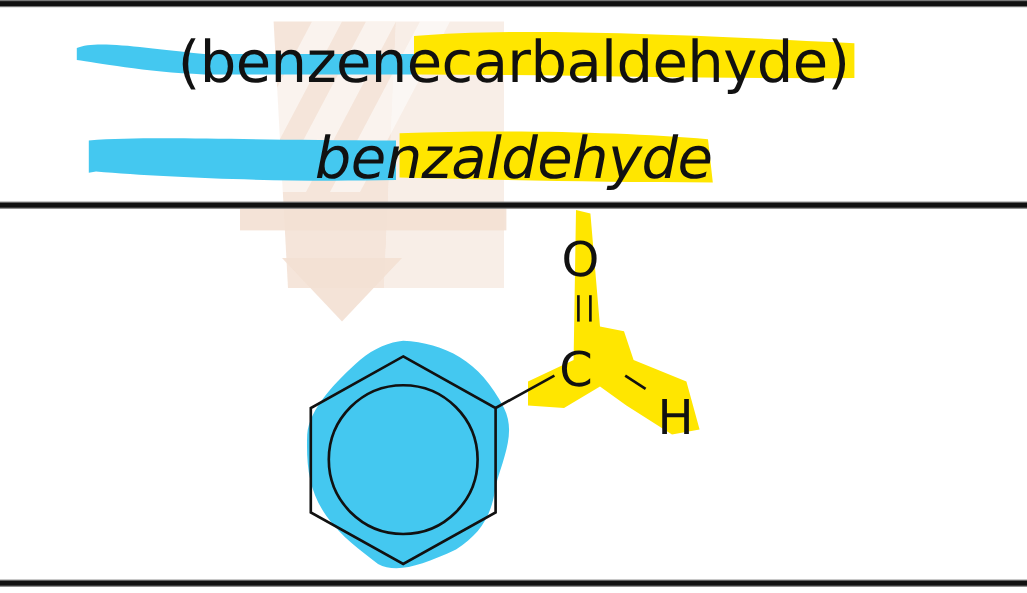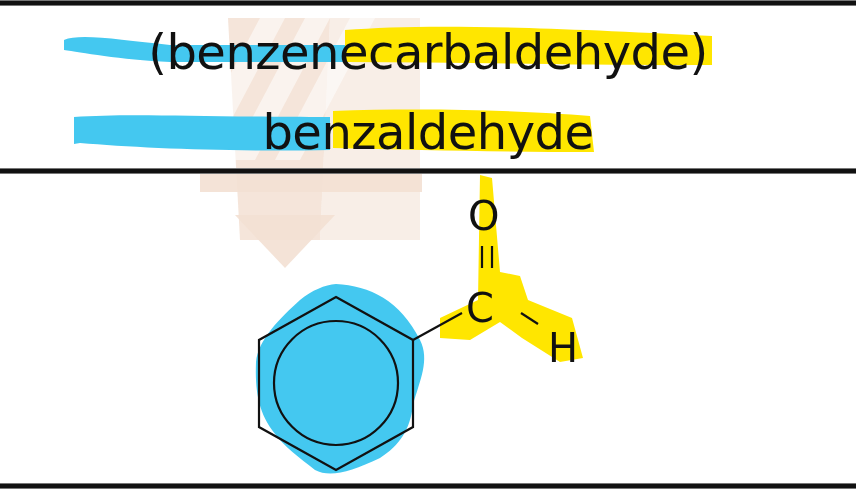--- a/index.html
+++ b/index.html
@@ -48,21 +48,21 @@
 
   <path d="M480,175 L492,178 L500,272 L520,276 L528,300 L572,318 L583,358 L560,362 L522,338 L500,322 L470,340 L440,338 L440,318 L478,300 Z" fill="#ffe600"></path>
 
   <path d="M336,284 C370,286 400,300 420,340 C430,360 420,380 413,405 C410,430 400,445 380,458 C350,472 330,478 315,470 C300,458 285,448 272,430 C258,410 255,390 256,362 C258,340 280,318 300,300 C312,290 325,285 336,284 Z" fill="#44c8f0"></path>
 </svg>
 
 <div class="name-row">
   <div class="line" style="top:18px;">
     <span>(benzene</span><span>carbaldehyde</span><span>)</span>
   </div>
-  <div class="line" style="top:98px;">
+  <div class="line" style="top:98px;font-style:italic;">
     <span>ben</span><span>zaldehyde</span>
   </div>
 </div>
 
 <div class="rule" style="top:1px;"></div>
 <div class="rule" style="top:169px;"></div>
 <div class="rule" style="top:484px;"></div>
 
 <svg class="structure" viewBox="0 0 856 494">
   <g stroke="#111" stroke-width="2.2" fill="none">

